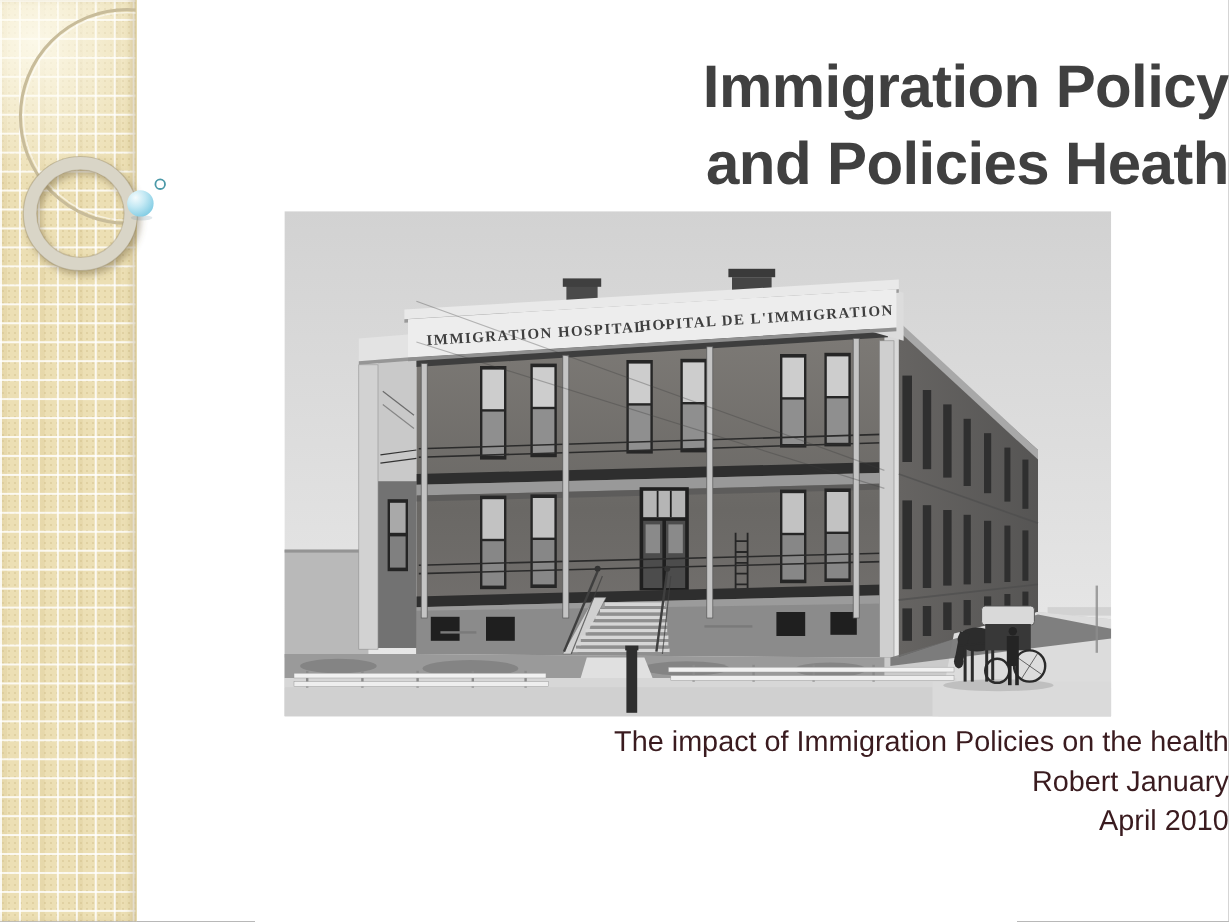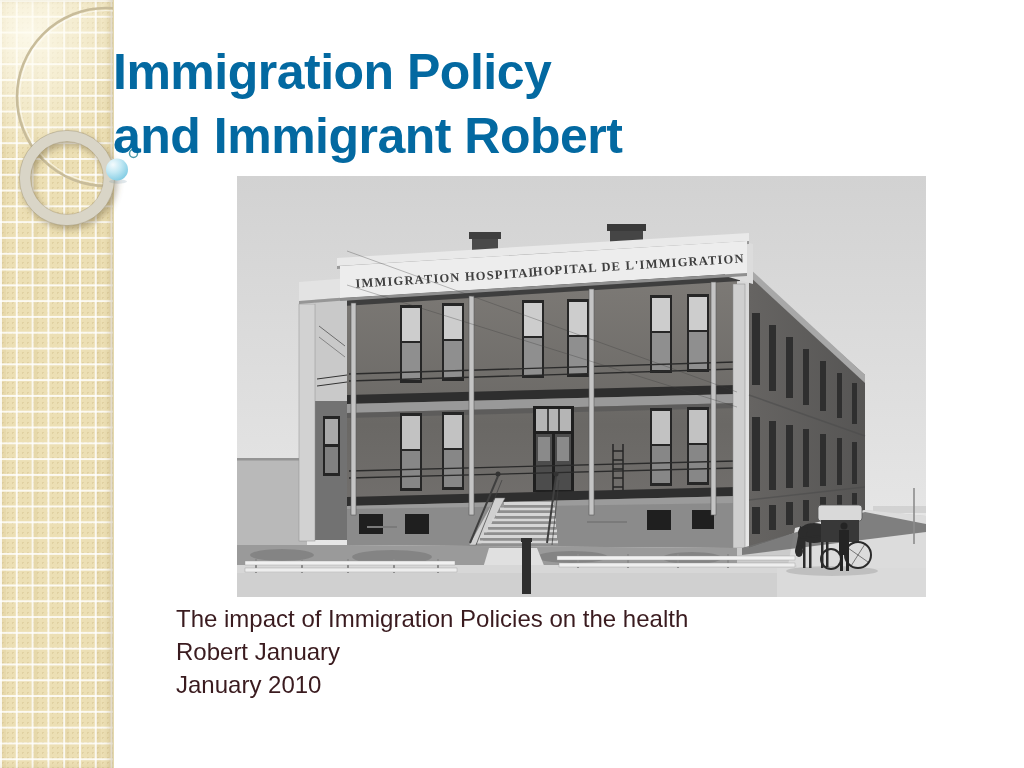--- a/index.html
+++ b/index.html
@@ -23,32 +23,32 @@
       100% 15.8px,
       31.6px 100%,
       5px 5px;
     box-shadow:inset -5px 0 7px -3px rgba(140,112,55,.38);
     border-right:1px solid #e4d8ac;
   }
   .decor{position:absolute;left:0;top:0;pointer-events:none;}
   
   .title{
     position:absolute;left:113px;top:40px;width:911px;
-    text-align:left;color:#0369a1;font-weight:700;
+    text-align:right;color:#404040;font-weight:700;
     font-size:50px;line-height:64px;letter-spacing:-0.5px;
   }
   
   .photo{
     position:absolute;left:237px;top:176px;width:689px;height:421px;
     line-height:0;
   }
   
   .subtitle{
     position:absolute;left:176px;top:602px;width:848px;
-    text-align:left;color:#3a1b1f;
+    text-align:right;color:#3a1b1f;
     font-size:24px;line-height:33px;font-weight:400;
   }
   .sign-text{
     font-family:"Liberation Serif",serif;font-size:12.5px;letter-spacing:1.2px;
     fill:#3f3f3f;font-weight:600;
   }
 </style>
 </head>
 <body>
 
@@ -79,21 +79,21 @@
       <circle cx="67" cy="178" r="47.6" fill="none" stroke="#8d7f58" stroke-width="1" opacity="0.35"></circle>
       <circle cx="67" cy="178" r="36.4" fill="none" stroke="#8d7f58" stroke-width="1" opacity="0.3"></circle>
     </g>
     <ellipse cx="118" cy="181.5" rx="9" ry="2.2" fill="#5a8296" opacity="0.18"></ellipse>
     <circle cx="117" cy="169.5" r="11" fill="url(#sphereGrad)"></circle>
     <circle cx="133.5" cy="153.5" r="4" fill="#ffffff" stroke="#4b99a8" stroke-width="1.5"></circle>
   </svg>
 
   <div class="title">
     <div>Immigration Policy</div>
-    <div>and Immigrant Robert</div>
+    <div>and Policies Heath</div>
   </div>
 
   <div class="photo">
     <svg width="689" height="421" viewBox="0 0 689 421">
       <defs>
         <linearGradient id="skyGrad" x1="0" y1="0" x2="0" y2="1">
           <stop offset="0%" stop-color="#d2d2d2"></stop>
           <stop offset="100%" stop-color="#eaeaea"></stop>
         </linearGradient>
         <linearGradient id="wallGrad" x1="0" y1="0" x2="0" y2="1">
@@ -407,16 +407,16 @@
           <rect x="603" y="379" width="3" height="16"></rect>
             <rect x="609" y="379" width="3" height="16"></rect>
         </g>
       </g>
     </svg>
   </div>
 
   <div class="subtitle">
     <div>The impact of Immigration Policies on the health</div>
     <div>Robert January</div>
-    <div>January 2010</div>
+    <div>April 2010</div>
   </div>
 
 </div>
 
 </body></html>

